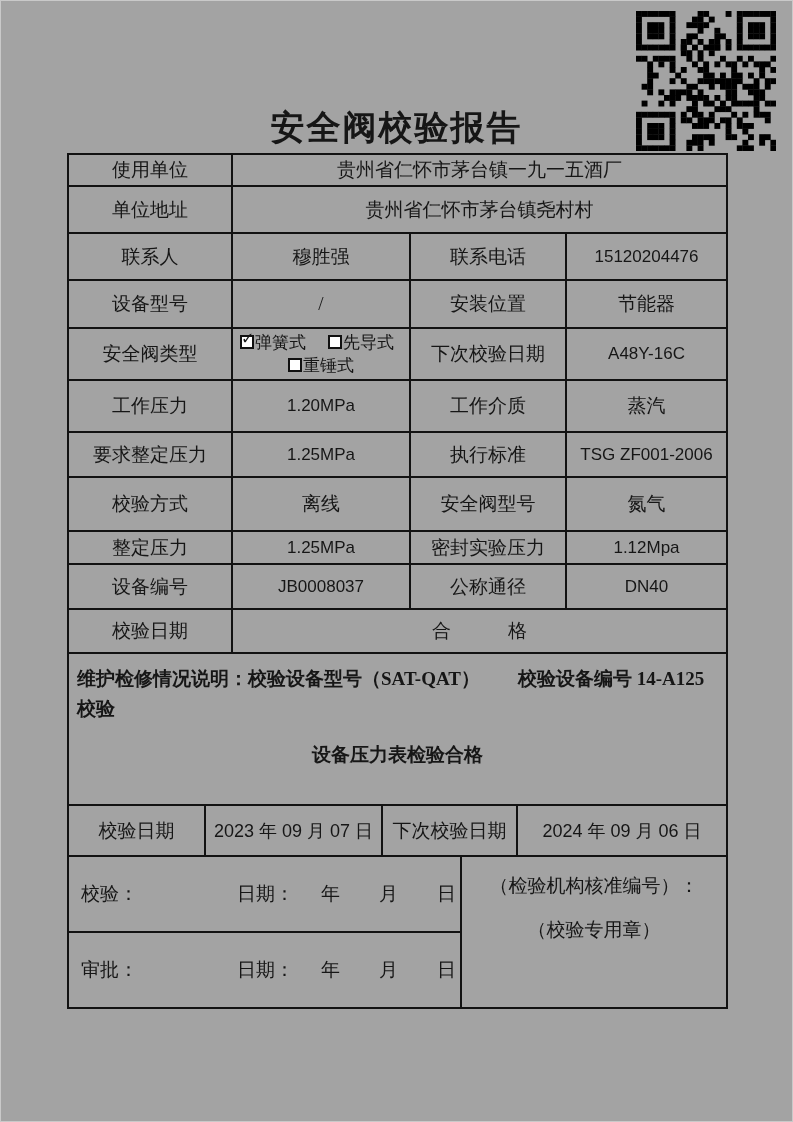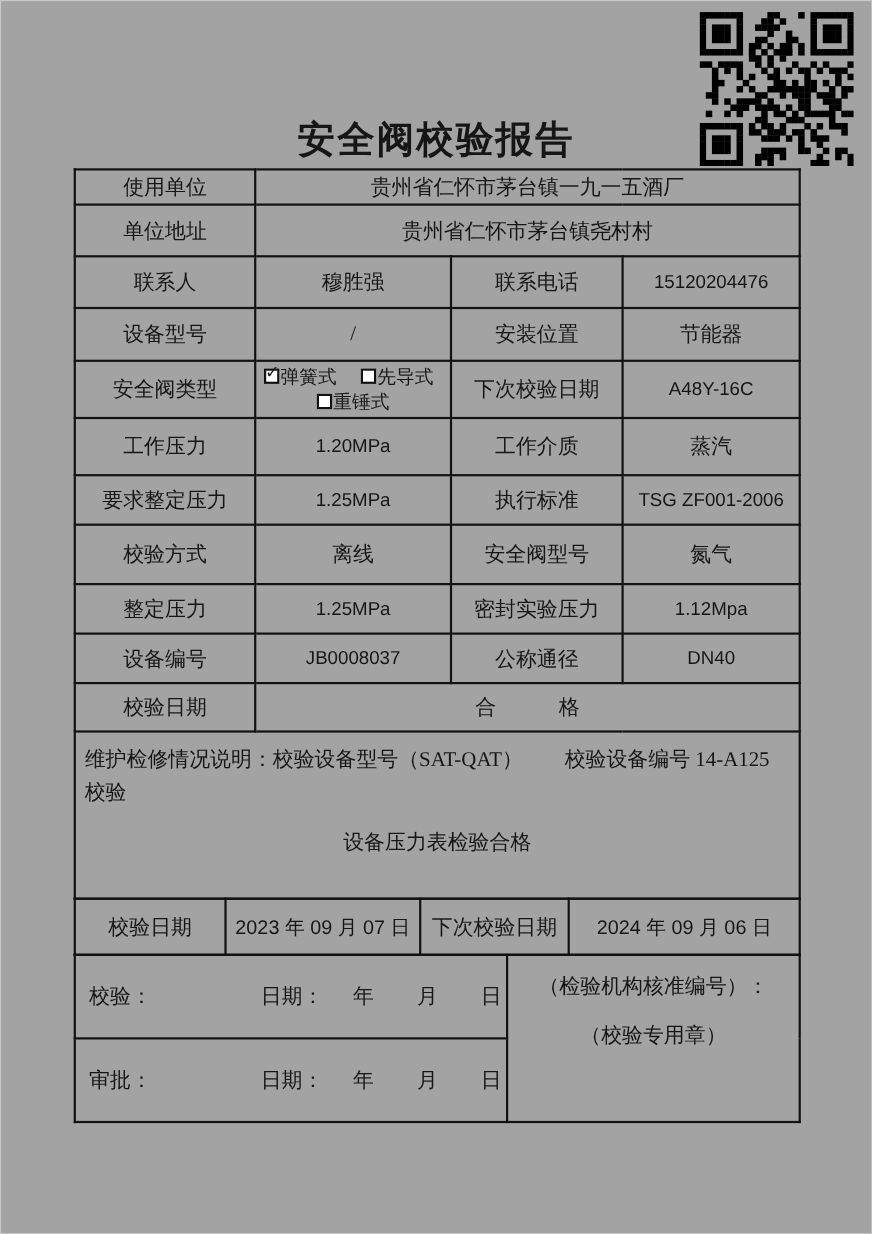--- a/index.html
+++ b/index.html
@@ -50,21 +50,21 @@
     position: relative; background: #fff;
   }
   .cbox .tick {
     position: absolute; left: -1px; top: -7px;
     font-size: 16px; font-weight: bold;
     font-family: "DejaVu Sans", sans-serif; line-height: 18px;
   }
   .cb-gap { display: inline-block; width: 22px; }
 
   
-  .note-cell { height: 152px; vertical-align: top; padding: 10px 6px 0 6px; }
+  .note-cell { height: 152px; vertical-align: top; padding: 10px 6px 0 6px; font-weight: bold; }
   .note-l1 { text-align: left; font-size: 19px; line-height: 30px; padding-left: 2px; }
   .note-l2 { text-align: center; font-size: 19px; line-height: 30px; margin-top: 16px; }
 
   
   .sig-cell { position: relative; height: 76px; }
   .sig-label { position: absolute; left: 12px; top: 50%; transform: translateY(-50%); font-size: 19px; }
   .sig-date  { position: absolute; left: 168px; top: 50%; transform: translateY(-50%); font-size: 19px; }
   .sig-ymd   { position: absolute; left: 252px; top: 50%; transform: translateY(-50%); font-size: 19px; letter-spacing: 10px; white-space: nowrap; }
   .org-cell { vertical-align: top; padding-top: 16px; font-size: 19px; }
   .org-cell div { line-height: 26px; }
@@ -430,21 +430,21 @@
         <td class="num">1.25MPa</td>
         <td>执行标准</td>
         <td class="num">TSG ZF001-2006</td>
       </tr>
       <tr style="height:54px">
         <td>校验方式</td>
         <td>离线</td>
         <td>安全阀型号</td>
         <td>氮气</td>
       </tr>
-      <tr style="height:45px">
+      <tr style="height:33px">
         <td>整定压力</td>
         <td class="num">1.25MPa</td>
         <td>密封实验压力</td>
         <td class="num">1.12Mpa</td>
       </tr>
       <tr style="height:45px">
         <td>设备编号</td>
         <td class="num">JB0008037</td>
         <td>公称通径</td>
         <td class="num">DN40</td>

